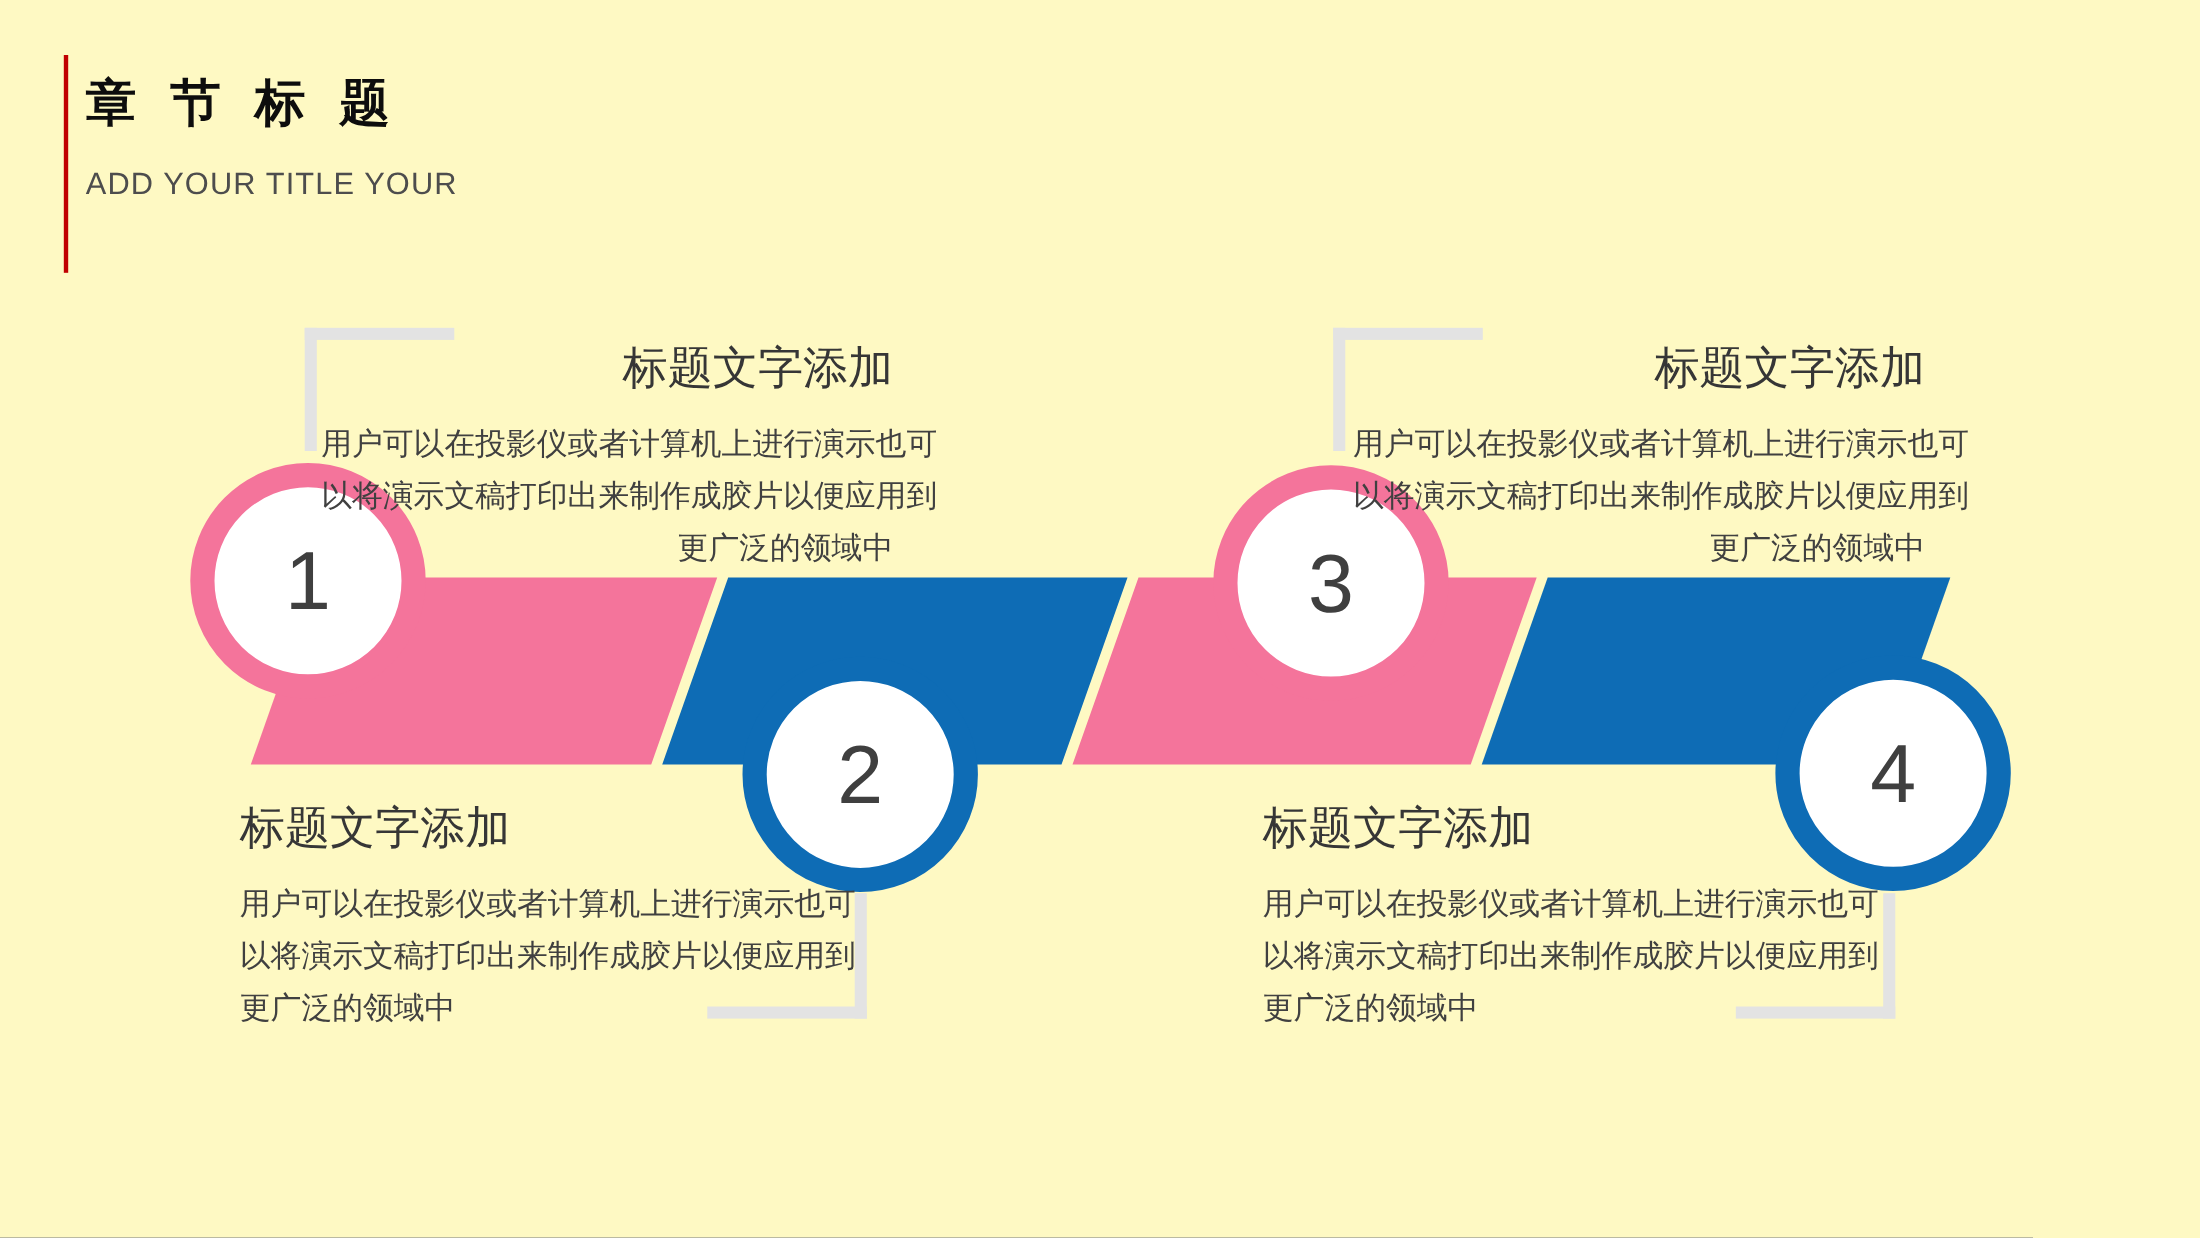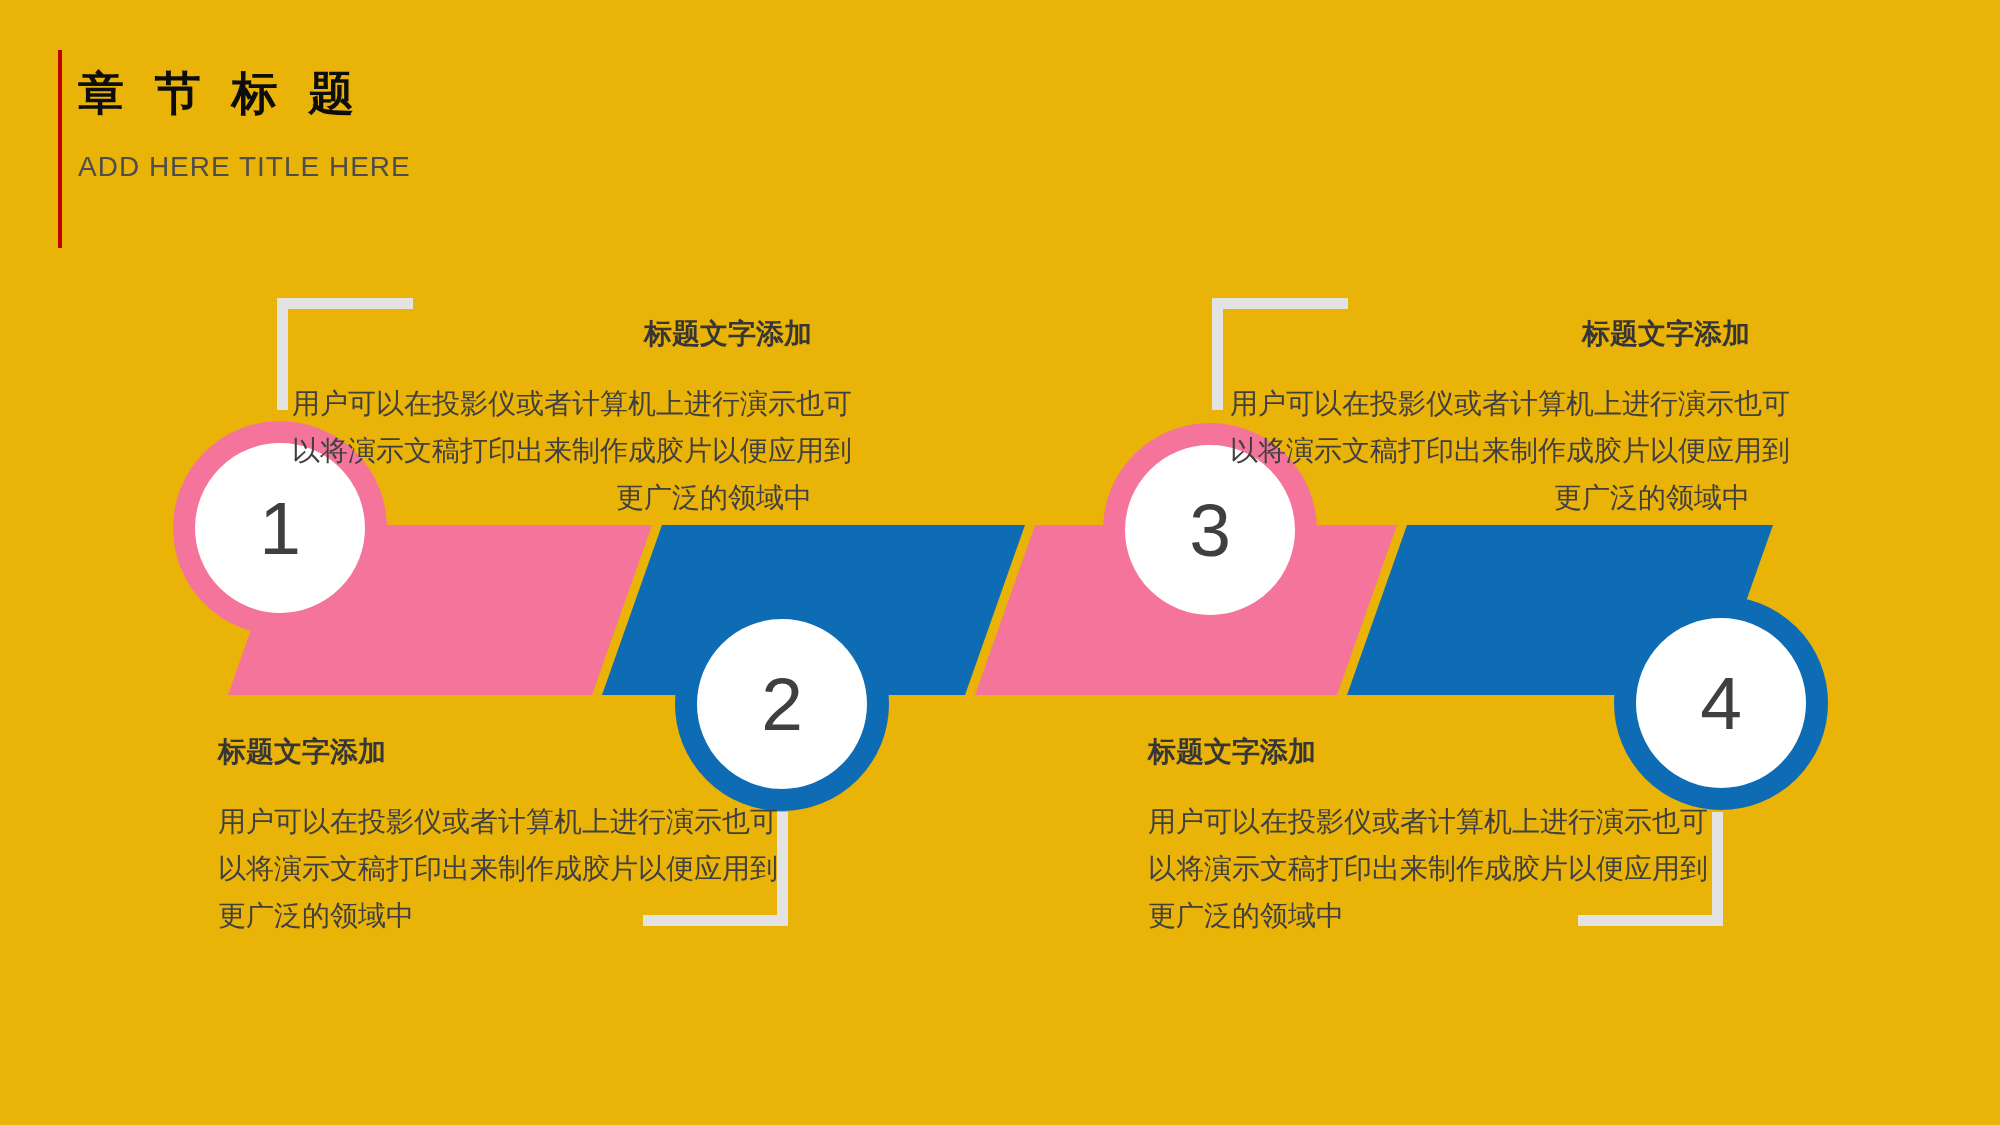--- a/index.html
+++ b/index.html
@@ -1,19 +1,19 @@
 <!DOCTYPE html>
 <html><head>
 <meta charset="utf-8">
 <style>
   html,body{margin:0;padding:0;background:#888;}
   .slide{
     position:relative;
     width:2000px;height:1125px;
-    background:#eab308;
+    background:#fef9c3;
     overflow:hidden;
     font-family:"Liberation Sans","DejaVu Sans",sans-serif;
   }
   
   .accent-line{
     position:absolute;left:58px;top:50px;width:4px;height:198px;
     background:#c00000;
   }
   .page-title{
     position:absolute;left:78px;top:64px;
@@ -45,35 +45,35 @@
   .bk4{left:1578px;top:812px;width:145px;height:114px;}
   
   .text-block{position:absolute;width:520px;}
   .tb-right{text-align:right;}
   .tb-left{text-align:left;}
   .tb1{left:292px;top:312px;}
   .tb2{left:218px;top:730px;}
   .tb3{left:1230px;top:312px;}
   .tb4{left:1148px;top:730px;}
   .tb-title{
-    font-size:28px;line-height:44px;font-weight:bold;color:#363636;
+    font-size:41px;line-height:44px;font-weight:normal;color:#363636;
   }
   .tb-body{margin-top:24px;}
   .tb-body-line{
     font-size:28px;line-height:47px;color:#404040;white-space:nowrap;
   }
 </style>
 </head>
 <body>
 
 <div class="slide">
 
   <div class="accent-line"></div>
   <div class="page-title">章 节 标 题</div>
-  <div class="page-subtitle">ADD HERE TITLE HERE</div>
+  <div class="page-subtitle">ADD YOUR TITLE YOUR</div>
 
   <svg class="diagram-svg" width="2000" height="1125" viewBox="0 0 2000 1125">
     <polygon points="288,525 652,525 592,695 228,695" fill="#f4749b"></polygon>
     <polygon points="662,525 1025,525 965,695 602,695" fill="#0e6cb5"></polygon>
     <polygon points="1035,525 1397,525 1337,695 975,695" fill="#f4749b"></polygon>
     <polygon points="1407,525 1773,525 1713,695 1347,695" fill="#0e6cb5"></polygon>
     <circle cx="280" cy="528" r="96" fill="#ffffff" stroke="#f4749b" stroke-width="22"></circle>
     <circle cx="782" cy="704" r="96" fill="#ffffff" stroke="#0e6cb5" stroke-width="22"></circle>
     <circle cx="1210" cy="530" r="96" fill="#ffffff" stroke="#f4749b" stroke-width="22"></circle>
     <circle cx="1721" cy="703" r="96" fill="#ffffff" stroke="#0e6cb5" stroke-width="22"></circle>

